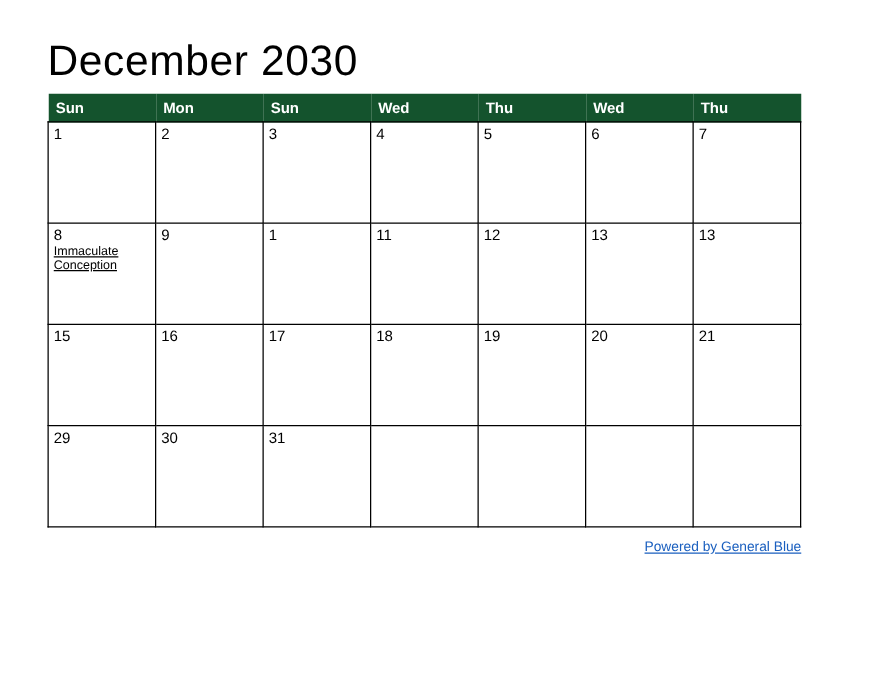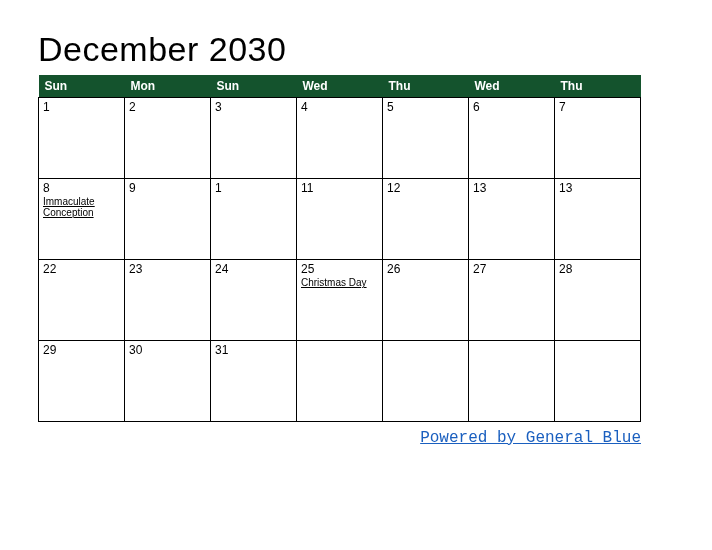--- a/index.html
+++ b/index.html
@@ -70,23 +70,22 @@
     line-height: 1.1;
     margin-top: 1px;
     text-decoration: underline;
   }
   .footer {
     text-align: right;
     padding-top: 6px;
   }
   .footer a {
     color: #1a5fbf;
-    font-size: 16px;
+    font-size: 11px;
     text-decoration: underline;
-    font-family: Liberation Mono, monospace;
   }
 </style>
 </head>
 <body>
 
 <div class="page">
   <div class="header">
     <div class="title">December 2030</div>
   </div>
 
@@ -145,40 +144,39 @@
           </td>
           <td class="cell">
             <div class="daynum">13</div>
           </td>
           <td class="cell">
             <div class="daynum">13</div>
           </td>
         </tr>
         <tr>
           <td class="cell">
-            <div class="daynum">22</div>
+            <div class="daynum">15</div>
           </td>
           <td class="cell">
-            <div class="daynum">23</div>
+            <div class="daynum">16</div>
           </td>
           <td class="cell">
-            <div class="daynum">24</div>
+            <div class="daynum">17</div>
           </td>
           <td class="cell">
-            <div class="daynum">25</div>
-            <div class="event">Christmas Day</div>
+            <div class="daynum">18</div>
           </td>
           <td class="cell">
-            <div class="daynum">26</div>
+            <div class="daynum">19</div>
           </td>
           <td class="cell">
-            <div class="daynum">27</div>
+            <div class="daynum">20</div>
           </td>
           <td class="cell">
-            <div class="daynum">28</div>
+            <div class="daynum">21</div>
           </td>
         </tr>
         <tr>
           <td class="cell">
             <div class="daynum">29</div>
           </td>
           <td class="cell">
             <div class="daynum">30</div>
           </td>
           <td class="cell">

